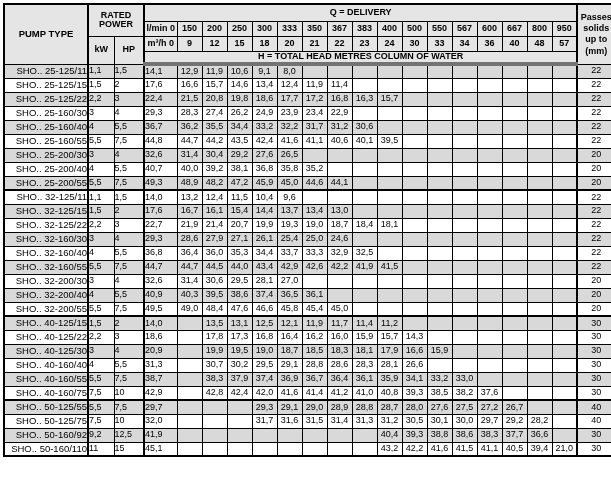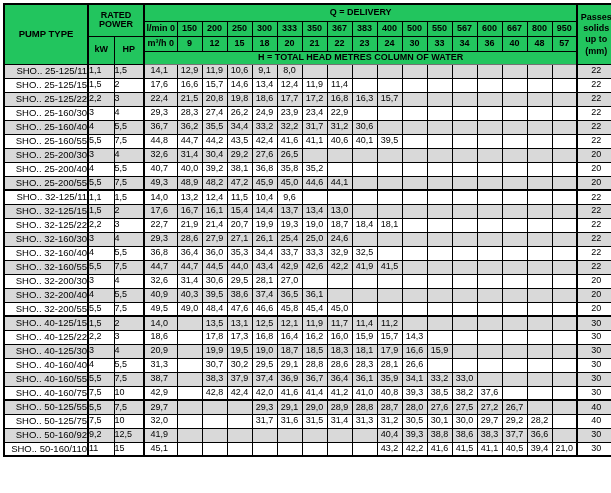--- a/index.html
+++ b/index.html
@@ -1,26 +1,26 @@
 <!DOCTYPE html>
 <html><head>
 <meta charset="utf-8">
 <style>
   html,body{margin:0;padding:0;background:#fff;}
   body{width:611px;height:493px;font-family:"Liberation Sans",sans-serif;-webkit-font-smoothing:antialiased;}
   .page{padding:3px 0 0 3px;}
   table{border-collapse:collapse;table-layout:fixed;width:606px;border:2px solid #000;}
   td,th{border:1px solid #000;padding:0;font-size:9px;line-height:1.05;overflow:hidden;white-space:nowrap;}
-  thead td{background:#22c55e;font-weight:bold;text-align:center;vertical-align:middle;white-space:normal;}
+  thead td{background:#e5e5e5;font-weight:bold;text-align:center;vertical-align:middle;white-space:normal;}
   td.b2{border-left:2px solid #000;}
-  thead tr:last-child td{border-bottom:1px solid #737373;}
+  thead tr:last-child td{border-bottom:4px solid #737373;}
   td.pump{text-align:right;padding-left:3px;font-size:9.5px;}
   td.kw,td.hp{text-align:left;}
   td.val{text-align:center;}
-  td.q0{text-align:center;padding-right:3px;}
+  td.q0{text-align:left;padding-right:3px;}
   td.pass{text-align:center;}
   tbody tr{height:14px;}
   tbody tr.stripe td{background:#d9d9d9;}
   tbody tr.group td{border-top:2px solid #000;}
   .hd-pump{font-size:9.5px;}
   .hd-passes{font-weight:bold;font-size:9px;white-space:normal;line-height:1.25;}
   .hd-note{font-weight:bold;}
   .footer{display:flex;justify-content:space-between;margin-top:13px;padding:0 34px 0 6px;font-size:8px;color:#555;}
 </style>
 </head>

